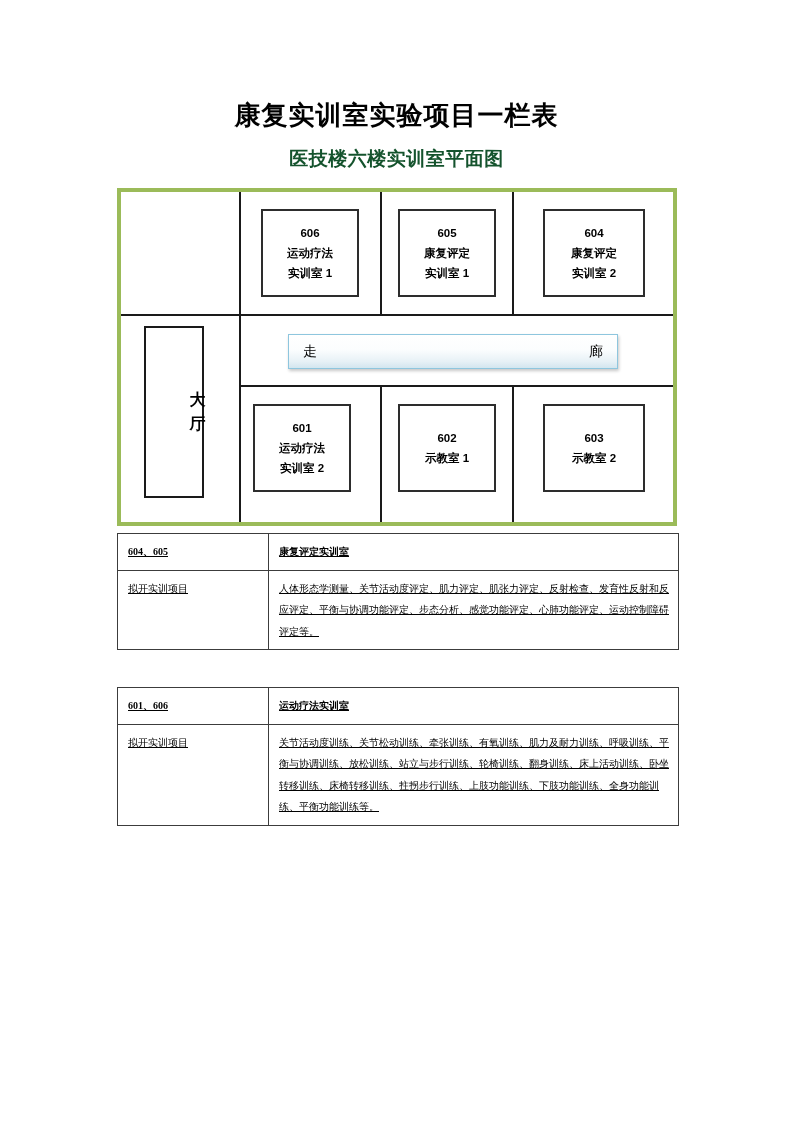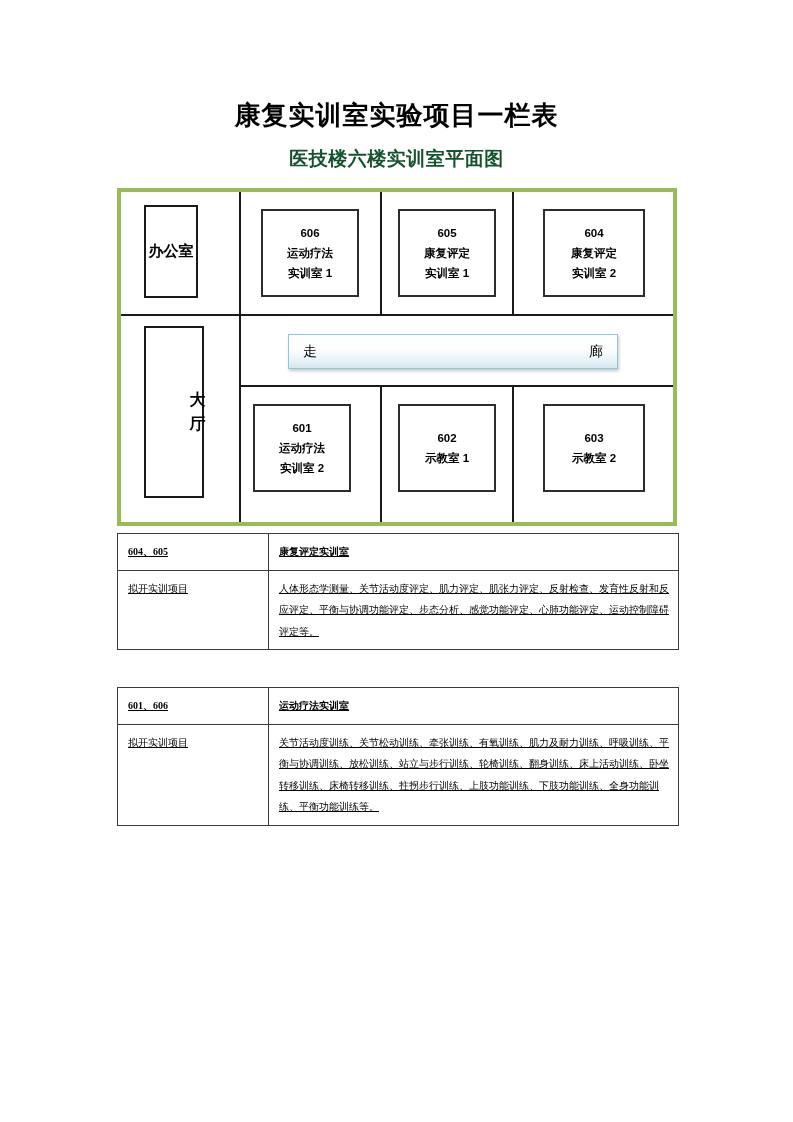--- a/index.html
+++ b/index.html
@@ -183,23 +183,20 @@
       <div class="wall wall-v" style="left:118px; top:0px; height:330px;"></div>
       <div class="wall wall-h" style="left:118px; top:122px; width:434px;"></div>
       <div class="wall wall-h" style="left:118px; top:193px; width:434px;"></div>
       <div class="wall wall-h" style="left:0px; top:122px; width:120px;"></div>
 
       <div class="wall wall-v" style="left:259px; top:0px; height:124px;"></div>
       <div class="wall wall-v" style="left:391px; top:0px; height:124px;"></div>
       <div class="wall wall-v" style="left:259px; top:193px; height:137px;"></div>
       <div class="wall wall-v" style="left:391px; top:193px; height:137px;"></div>
 
-      <div class="side-room office">
-        <span>办公室</span>
-      </div>
       <div class="side-room lobby">
         <span>大厅</span>
       </div>
 
       <div class="room" style="left:140px; top:17px; width:98px; height:88px;">
         <span class="rnum">606</span>
         <span class="rline">运动疗法</span>
         <span class="rline">实训室 1</span>
       </div>
       <div class="room" style="left:277px; top:17px; width:98px; height:88px;">

